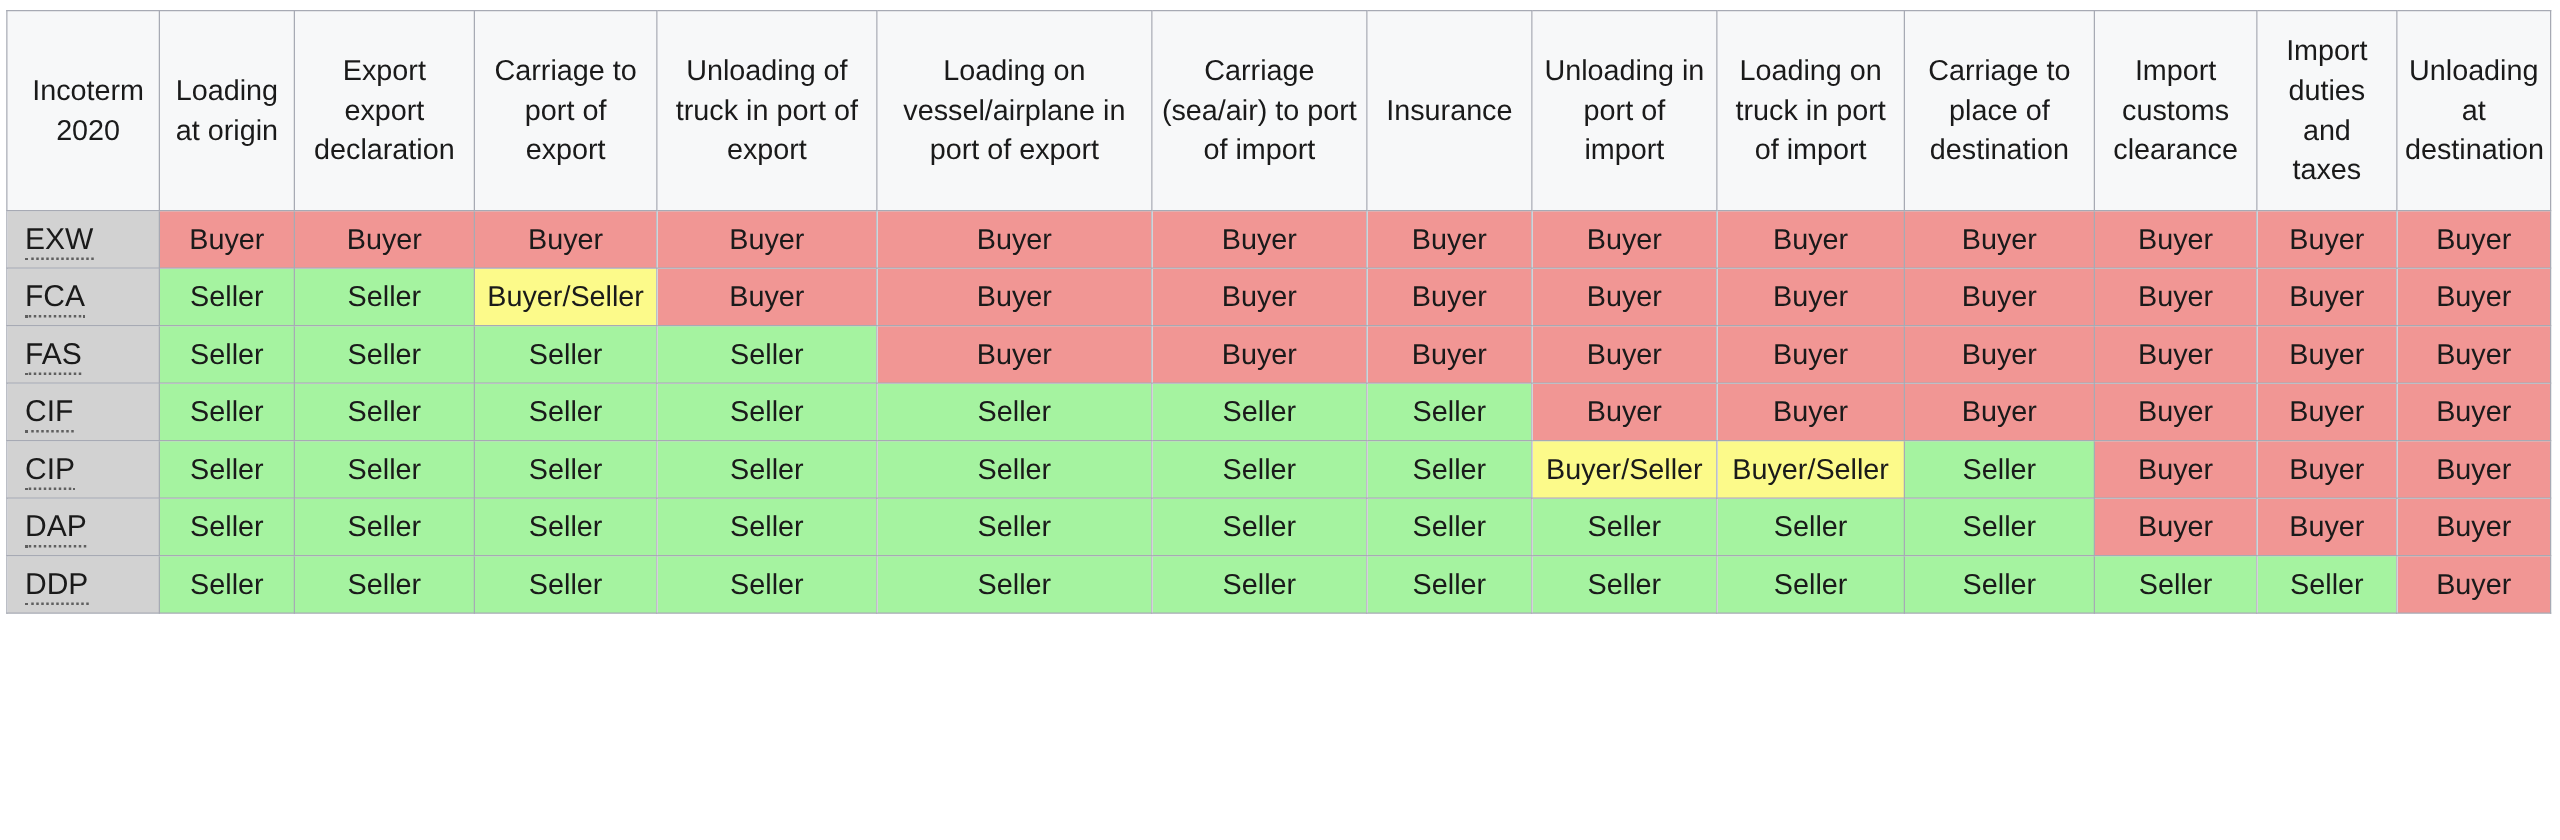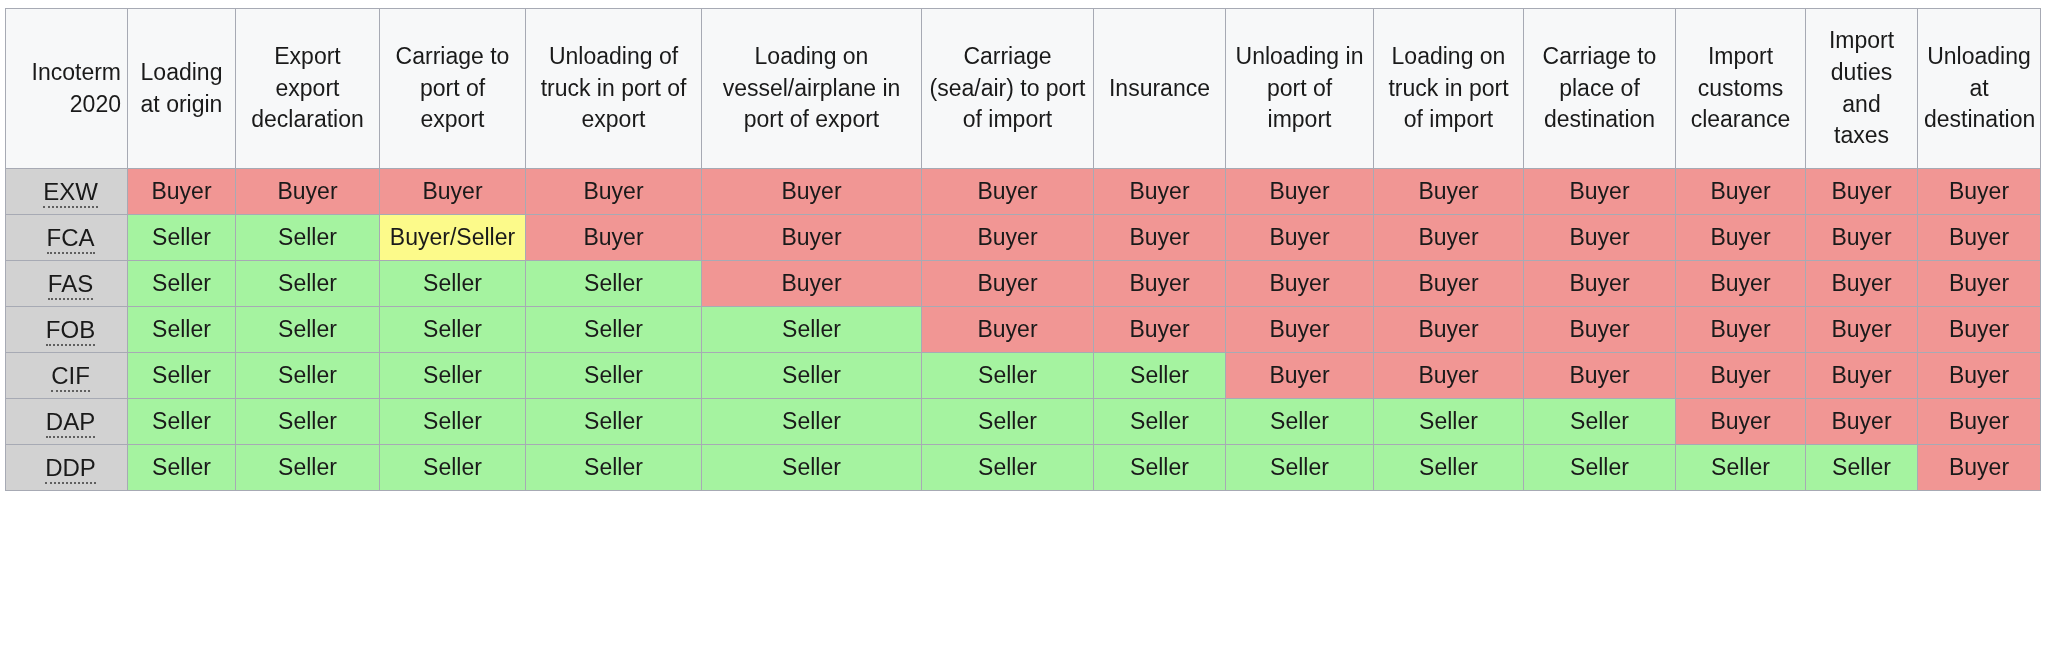--- a/index.html
+++ b/index.html
@@ -38,27 +38,27 @@
     box-sizing: border-box;
     overflow: hidden;
   }
   thead th {
     background: #f7f8f9;
     font-weight: 400;
     height: 160px;
     color: #1a1a1a;
   }
   thead th.corner {
-    text-align: right;
+    text-align: center;
     padding-left: 14px;
   }
   tbody th.rowhead {
     background: #d2d2d2;
     font-weight: 400;
-    text-align: center;
+    text-align: left;
     padding-left: 14px;
     font-size: 24px;
     color: #1a1a1a;
   }
   tbody th.rowhead span.abbr {
     border-bottom: 2px dotted #5f5f5f;
     padding-bottom: 1px;
   }
   tbody td {
     height: 46px;
@@ -166,47 +166,47 @@
           <td class="buyer">Buyer</td>
           <td class="buyer">Buyer</td>
           <td class="buyer">Buyer</td>
           <td class="buyer">Buyer</td>
           <td class="buyer">Buyer</td>
           <td class="buyer">Buyer</td>
           <td class="buyer">Buyer</td>
           <td class="buyer">Buyer</td>
         </tr>
         <tr>
-          <th class="rowhead"><span class="abbr">FOB</span></th>
-          <td class="seller">Seller</td>
-          <td class="seller">Seller</td>
-          <td class="seller">Seller</td>
-          <td class="seller">Seller</td>
-          <td class="seller">Seller</td>
-          <td class="buyer">Buyer</td>
-          <td class="buyer">Buyer</td>
-          <td class="buyer">Buyer</td>
-          <td class="buyer">Buyer</td>
-          <td class="buyer">Buyer</td>
-          <td class="buyer">Buyer</td>
-          <td class="buyer">Buyer</td>
-          <td class="buyer">Buyer</td>
-        </tr>
-        <tr>
           <th class="rowhead"><span class="abbr">CIF</span></th>
           <td class="seller">Seller</td>
           <td class="seller">Seller</td>
           <td class="seller">Seller</td>
           <td class="seller">Seller</td>
           <td class="seller">Seller</td>
           <td class="seller">Seller</td>
           <td class="seller">Seller</td>
           <td class="buyer">Buyer</td>
           <td class="buyer">Buyer</td>
           <td class="buyer">Buyer</td>
+          <td class="buyer">Buyer</td>
+          <td class="buyer">Buyer</td>
+          <td class="buyer">Buyer</td>
+        </tr>
+        <tr>
+          <th class="rowhead"><span class="abbr">CIP</span></th>
+          <td class="seller">Seller</td>
+          <td class="seller">Seller</td>
+          <td class="seller">Seller</td>
+          <td class="seller">Seller</td>
+          <td class="seller">Seller</td>
+          <td class="seller">Seller</td>
+          <td class="seller">Seller</td>
+          <td class="both">Buyer/Seller</td>
+          <td class="both">Buyer/Seller</td>
+          <td class="seller">Seller</td>
           <td class="buyer">Buyer</td>
           <td class="buyer">Buyer</td>
           <td class="buyer">Buyer</td>
         </tr>
         <tr>
           <th class="rowhead"><span class="abbr">DAP</span></th>
           <td class="seller">Seller</td>
           <td class="seller">Seller</td>
           <td class="seller">Seller</td>
           <td class="seller">Seller</td>

